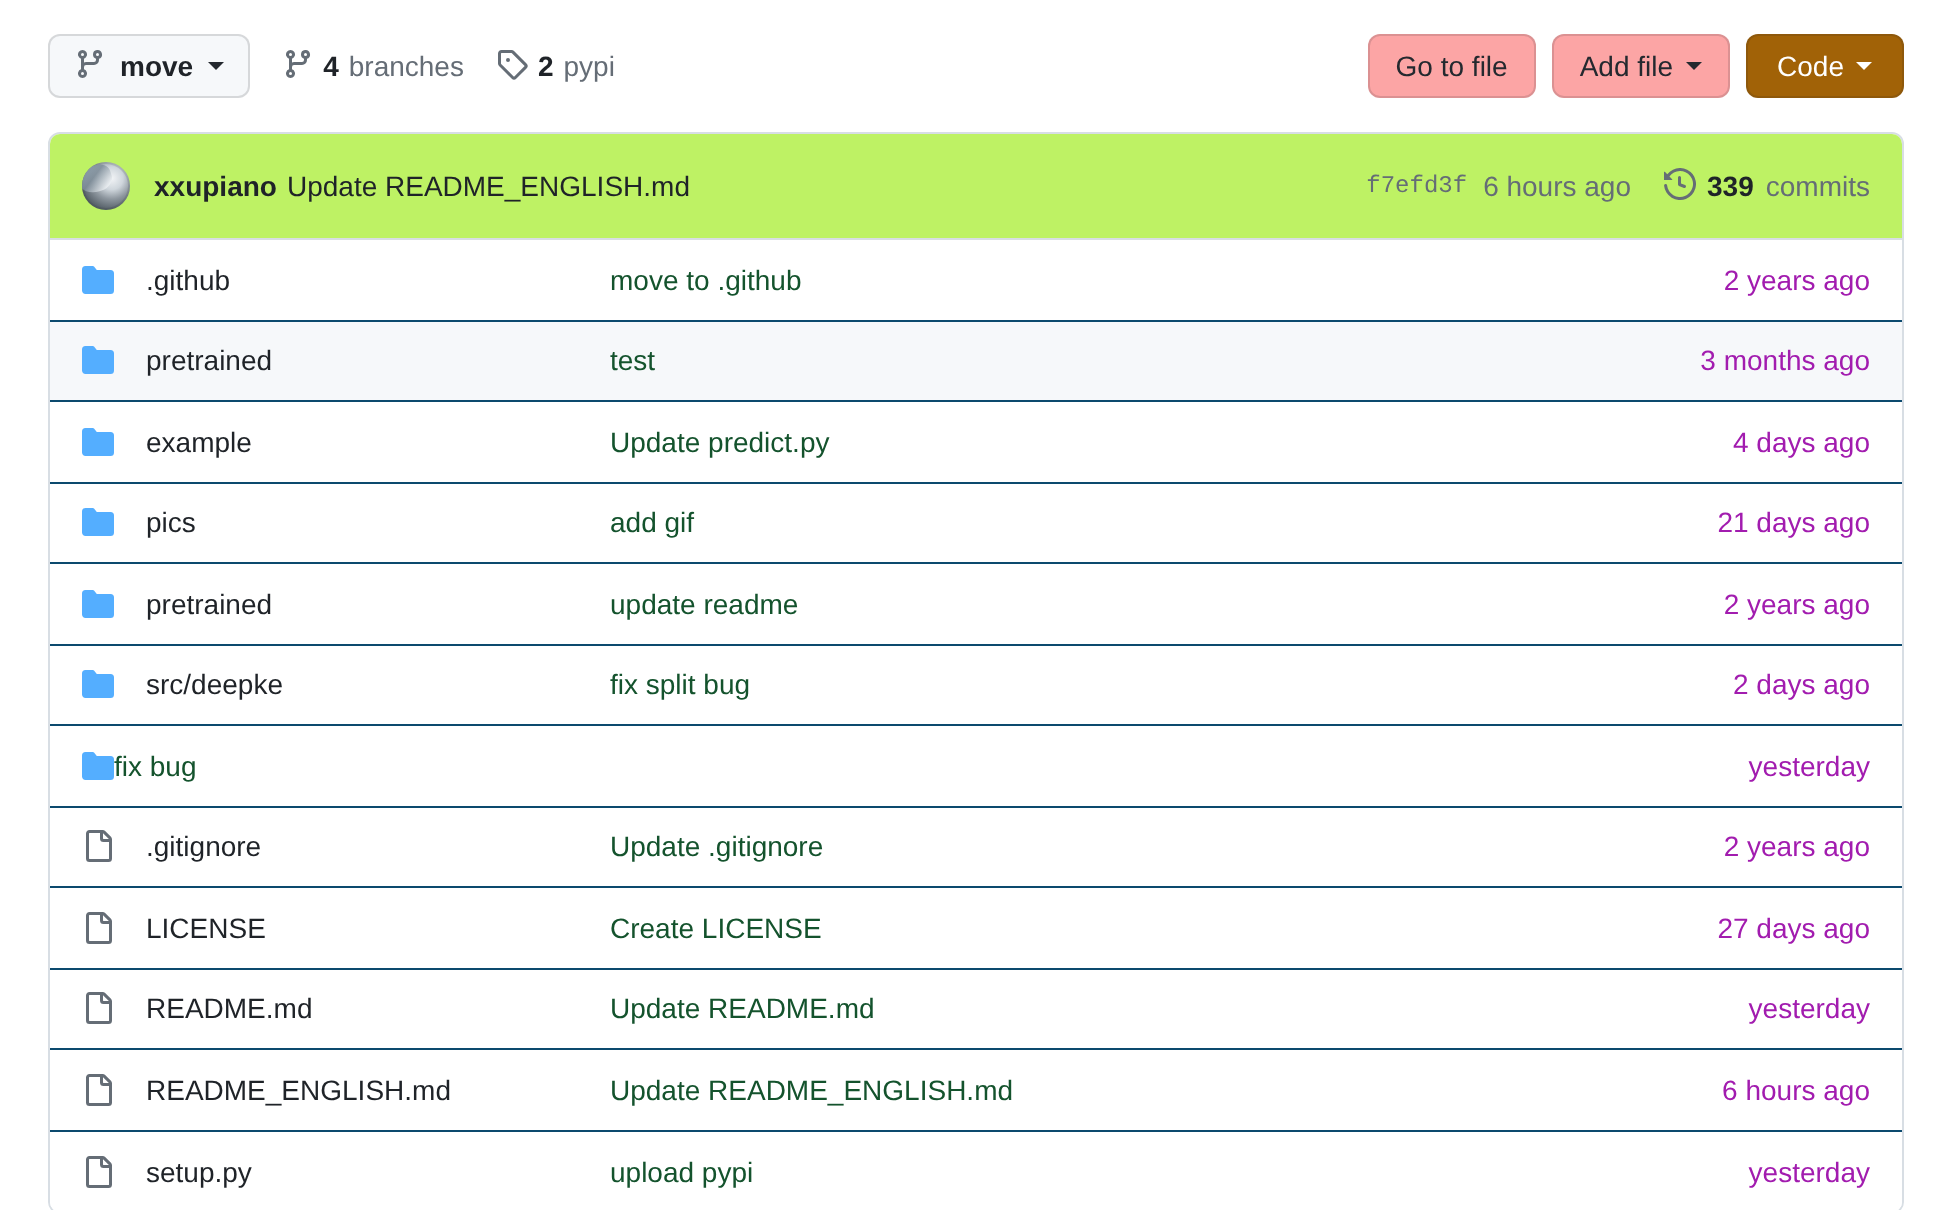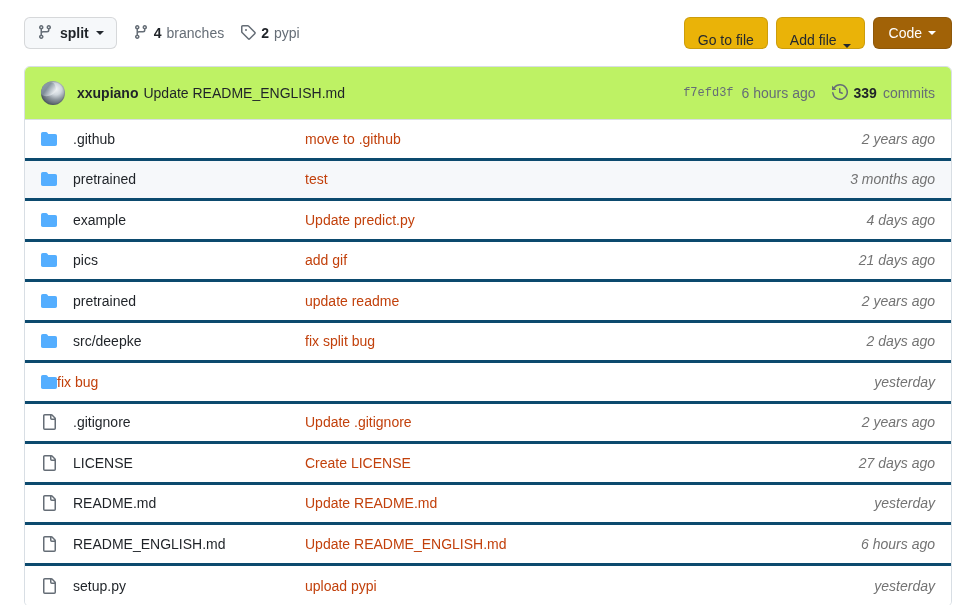--- a/index.html
+++ b/index.html
@@ -75,24 +75,23 @@
     gap: 6px;
     height: 32px;
     padding: 0 13px;
     font-size: 14px;
     border-radius: 6px;
     box-sizing: border-box;
     cursor: pointer;
     white-space: nowrap;
   }
   .btn-default {
-    background: #eab308;
+    background: #fca5a5;
     border: 1px solid rgba(31,35,40,0.15);
     color: #24292f;
-    align-items: flex-end;
   }
   .btn-primary {
     background: #a16207;
     border: 1px solid rgba(31,35,40,0.15);
     color: #ffffff;
     font-weight: normal;
     padding: 0 15px;
   }
 
   .caret {
@@ -189,21 +188,21 @@
   }
   .commits-link .num { font-weight: bold; color: #1f2328; }
 
   
   .row {
     display: flex;
     align-items: center;
     height: 40.5px;
     padding: 0 16px;
     box-sizing: border-box;
-    border-bottom: 3px solid #0c4a6e;
+    border-bottom: 1px solid #0c4a6e;
     background: #ffffff;
   }
   .row:last-child { border-bottom: none; }
   .row.hovered { background: #f6f8fa; }
 
   .cell-icon {
     width: 16px;
     height: 16px;
     flex: none;
     display: flex;
@@ -219,49 +218,48 @@
     color: #1f2328;
     white-space: nowrap;
     overflow: hidden;
     text-overflow: ellipsis;
     cursor: pointer;
   }
   .cell-commit {
     flex: 1 1 auto;
     min-width: 0;
     font-size: 14px;
-    color: #c2410c;
+    color: #14532d;
     white-space: nowrap;
     overflow: hidden;
     text-overflow: ellipsis;
     cursor: pointer;
   }
   .cell-time {
     flex: none;
     width: 160px;
     text-align: right;
     font-size: 14px;
-    color: #737373;
-    white-space: nowrap;
-    font-style: italic;
+    color: #a21caf;
+    white-space: nowrap;
   }
 </style>
 </head>
 <body>
 
 <div class="toolbar">
   <div class="toolbar-left">
 
     <div class="branch-button">
       <span class="icon">
         <svg width="16" height="16" viewBox="0 0 16 16" fill="#656d76" aria-hidden="true">
           <path d="M9.5 3.25a2.25 2.25 0 1 1 3 2.122V6A2.5 2.5 0 0 1 10 8.5H6a1 1 0 0 0-1 1v1.128a2.251 2.251 0 1 1-1.5 0V5.372a2.25 2.25 0 1 1 1.5 0v1.836A2.493 2.493 0 0 1 6 7h4a1 1 0 0 0 1-1v-.628A2.25 2.25 0 0 1 9.5 3.25Zm-6 0a.75.75 0 1 0 1.5 0 .75.75 0 0 0-1.5 0Zm8.25-.75a.75.75 0 1 0 0 1.5.75.75 0 0 0 0-1.5ZM4.25 12a.75.75 0 1 0 0 1.5.75.75 0 0 0 0-1.5Z"></path>
         </svg>
       </span>
-      <span class="branch-name">split</span>
+      <span class="branch-name">move</span>
       <span class="caret" style="color:#24292f;"></span>
     </div>
 
     <div class="refcount">
       <span class="icon">
         <svg width="16" height="16" viewBox="0 0 16 16" fill="#656d76" aria-hidden="true">
           <path d="M9.5 3.25a2.25 2.25 0 1 1 3 2.122V6A2.5 2.5 0 0 1 10 8.5H6a1 1 0 0 0-1 1v1.128a2.251 2.251 0 1 1-1.5 0V5.372a2.25 2.25 0 1 1 1.5 0v1.836A2.493 2.493 0 0 1 6 7h4a1 1 0 0 0 1-1v-.628A2.25 2.25 0 0 1 9.5 3.25Zm-6 0a.75.75 0 1 0 1.5 0 .75.75 0 0 0-1.5 0Zm8.25-.75a.75.75 0 1 0 0 1.5.75.75 0 0 0 0-1.5ZM4.25 12a.75.75 0 1 0 0 1.5.75.75 0 0 0 0-1.5Z"></path>
         </svg>
       </span>
       <span class="num">4</span>

